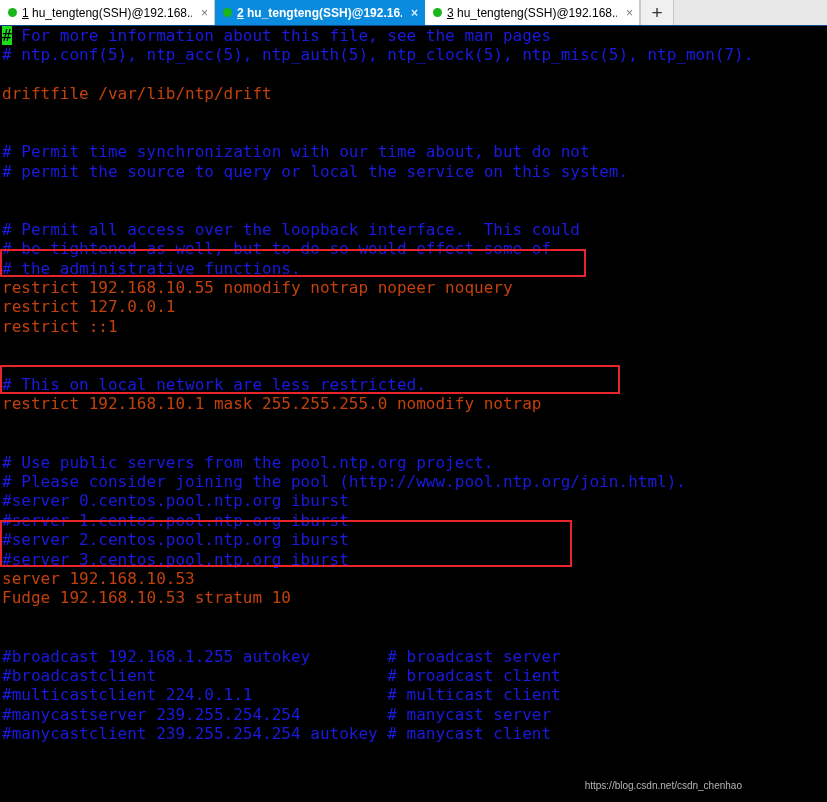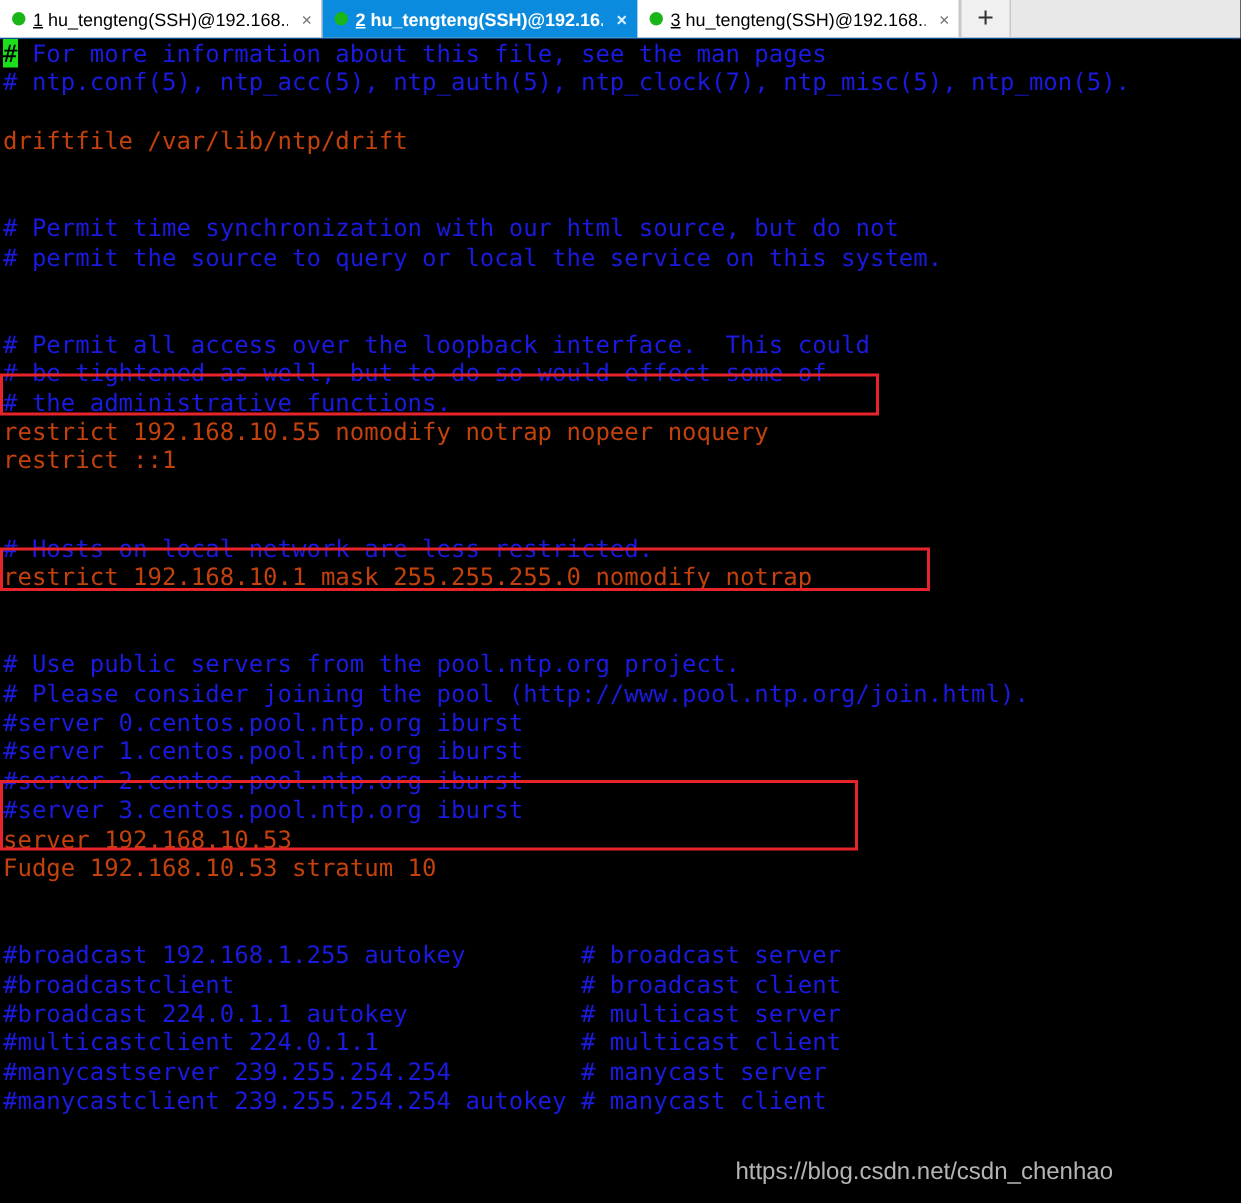--- a/index.html
+++ b/index.html
@@ -128,21 +128,21 @@
     box-sizing: border-box;
     pointer-events: none;
   }
 
   
   #watermark {
     position: absolute;
     right: 12px;
     bottom: 10px;
     color: #b4b4b4;
-    font-size: 16px;
+    font-size: 10px;
     font-family: "Liberation Sans", sans-serif;
     white-space: nowrap;
   }
 </style>
 </head>
 <body>
 
 <div id="tabbar">
   <div class="tab" id="tab1">
     <span class="dot"></span>
@@ -159,53 +159,53 @@
     <span class="tlabel"><span class="tnum">3</span><span> hu_tengteng(SSH)@192.168....</span></span>
     <span class="tclose">×</span>
   </div>
   <div id="newtab">+</div>
   <div id="tabfill"></div>
 </div>
 
 <div id="terminal">
   <div id="screen">
       <div class="row c-comment"><span class="cursor">#</span><span> For more information about this file, see the man pages</span></div>
-      <div class="row c-comment"># ntp.conf(5), ntp_acc(5), ntp_auth(5), ntp_clock(7), ntp_misc(5), ntp_mon(5).</div>
+      <div class="row c-comment"># ntp.conf(5), ntp_acc(5), ntp_auth(5), ntp_clock(5), ntp_misc(5), ntp_mon(7).</div>
       <div class="row c-blank"></div>
       <div class="row c-plain">driftfile /var/lib/ntp/drift</div>
       <div class="row c-blank"></div>
       <div class="row c-blank"></div>
-      <div class="row c-comment"># Permit time synchronization with our html source, but do not</div>
+      <div class="row c-comment"># Permit time synchronization with our time about, but do not</div>
       <div class="row c-comment"># permit the source to query or local the service on this system.</div>
       <div class="row c-blank"></div>
       <div class="row c-blank"></div>
       <div class="row c-comment"># Permit all access over the loopback interface.  This could</div>
       <div class="row c-comment"># be tightened as well, but to do so would effect some of</div>
       <div class="row c-comment"># the administrative functions.</div>
       <div class="row c-plain">restrict 192.168.10.55 nomodify notrap nopeer noquery</div>
+      <div class="row c-plain">restrict 127.0.0.1</div>
       <div class="row c-plain">restrict ::1</div>
       <div class="row c-blank"></div>
       <div class="row c-blank"></div>
-      <div class="row c-comment"># Hosts on local network are less restricted.</div>
+      <div class="row c-comment"># This on local network are less restricted.</div>
       <div class="row c-plain">restrict 192.168.10.1 mask 255.255.255.0 nomodify notrap</div>
       <div class="row c-blank"></div>
       <div class="row c-blank"></div>
       <div class="row c-comment"># Use public servers from the pool.ntp.org project.</div>
       <div class="row c-comment"># Please consider joining the pool (http://www.pool.ntp.org/join.html).</div>
       <div class="row c-comment">#server 0.centos.pool.ntp.org iburst</div>
       <div class="row c-comment">#server 1.centos.pool.ntp.org iburst</div>
       <div class="row c-comment">#server 2.centos.pool.ntp.org iburst</div>
       <div class="row c-comment">#server 3.centos.pool.ntp.org iburst</div>
       <div class="row c-plain">server 192.168.10.53</div>
       <div class="row c-plain">Fudge 192.168.10.53 stratum 10</div>
       <div class="row c-blank"></div>
       <div class="row c-blank"></div>
       <div class="row c-comment">#broadcast 192.168.1.255 autokey        # broadcast server</div>
       <div class="row c-comment">#broadcastclient                        # broadcast client</div>
-      <div class="row c-comment">#broadcast 224.0.1.1 autokey            # multicast server</div>
       <div class="row c-comment">#multicastclient 224.0.1.1              # multicast client</div>
       <div class="row c-comment">#manycastserver 239.255.254.254         # manycast server</div>
       <div class="row c-comment">#manycastclient 239.255.254.254 autokey # manycast client</div>
     </div>
   <div id="annotations">
       <div class="redbox" style="left: 0px; top: 223px; width: 586px; height: 28px; border-color: rgb(232, 36, 43);"></div>
       <div class="redbox" style="left: 0px; top: 339px; width: 620px; height: 29px; border-color: rgb(232, 36, 43);"></div>
       <div class="redbox" style="left: 0px; top: 494px; width: 572px; height: 47px; border-color: rgb(232, 36, 43);"></div>
     </div>
   <div id="watermark">https://blog.csdn.net/csdn_chenhao</div>

